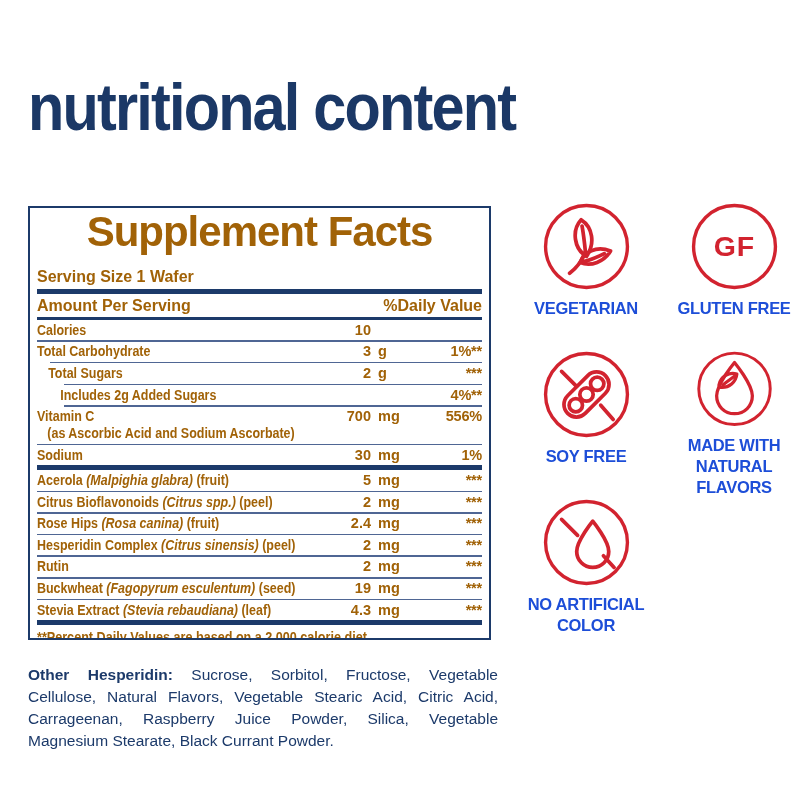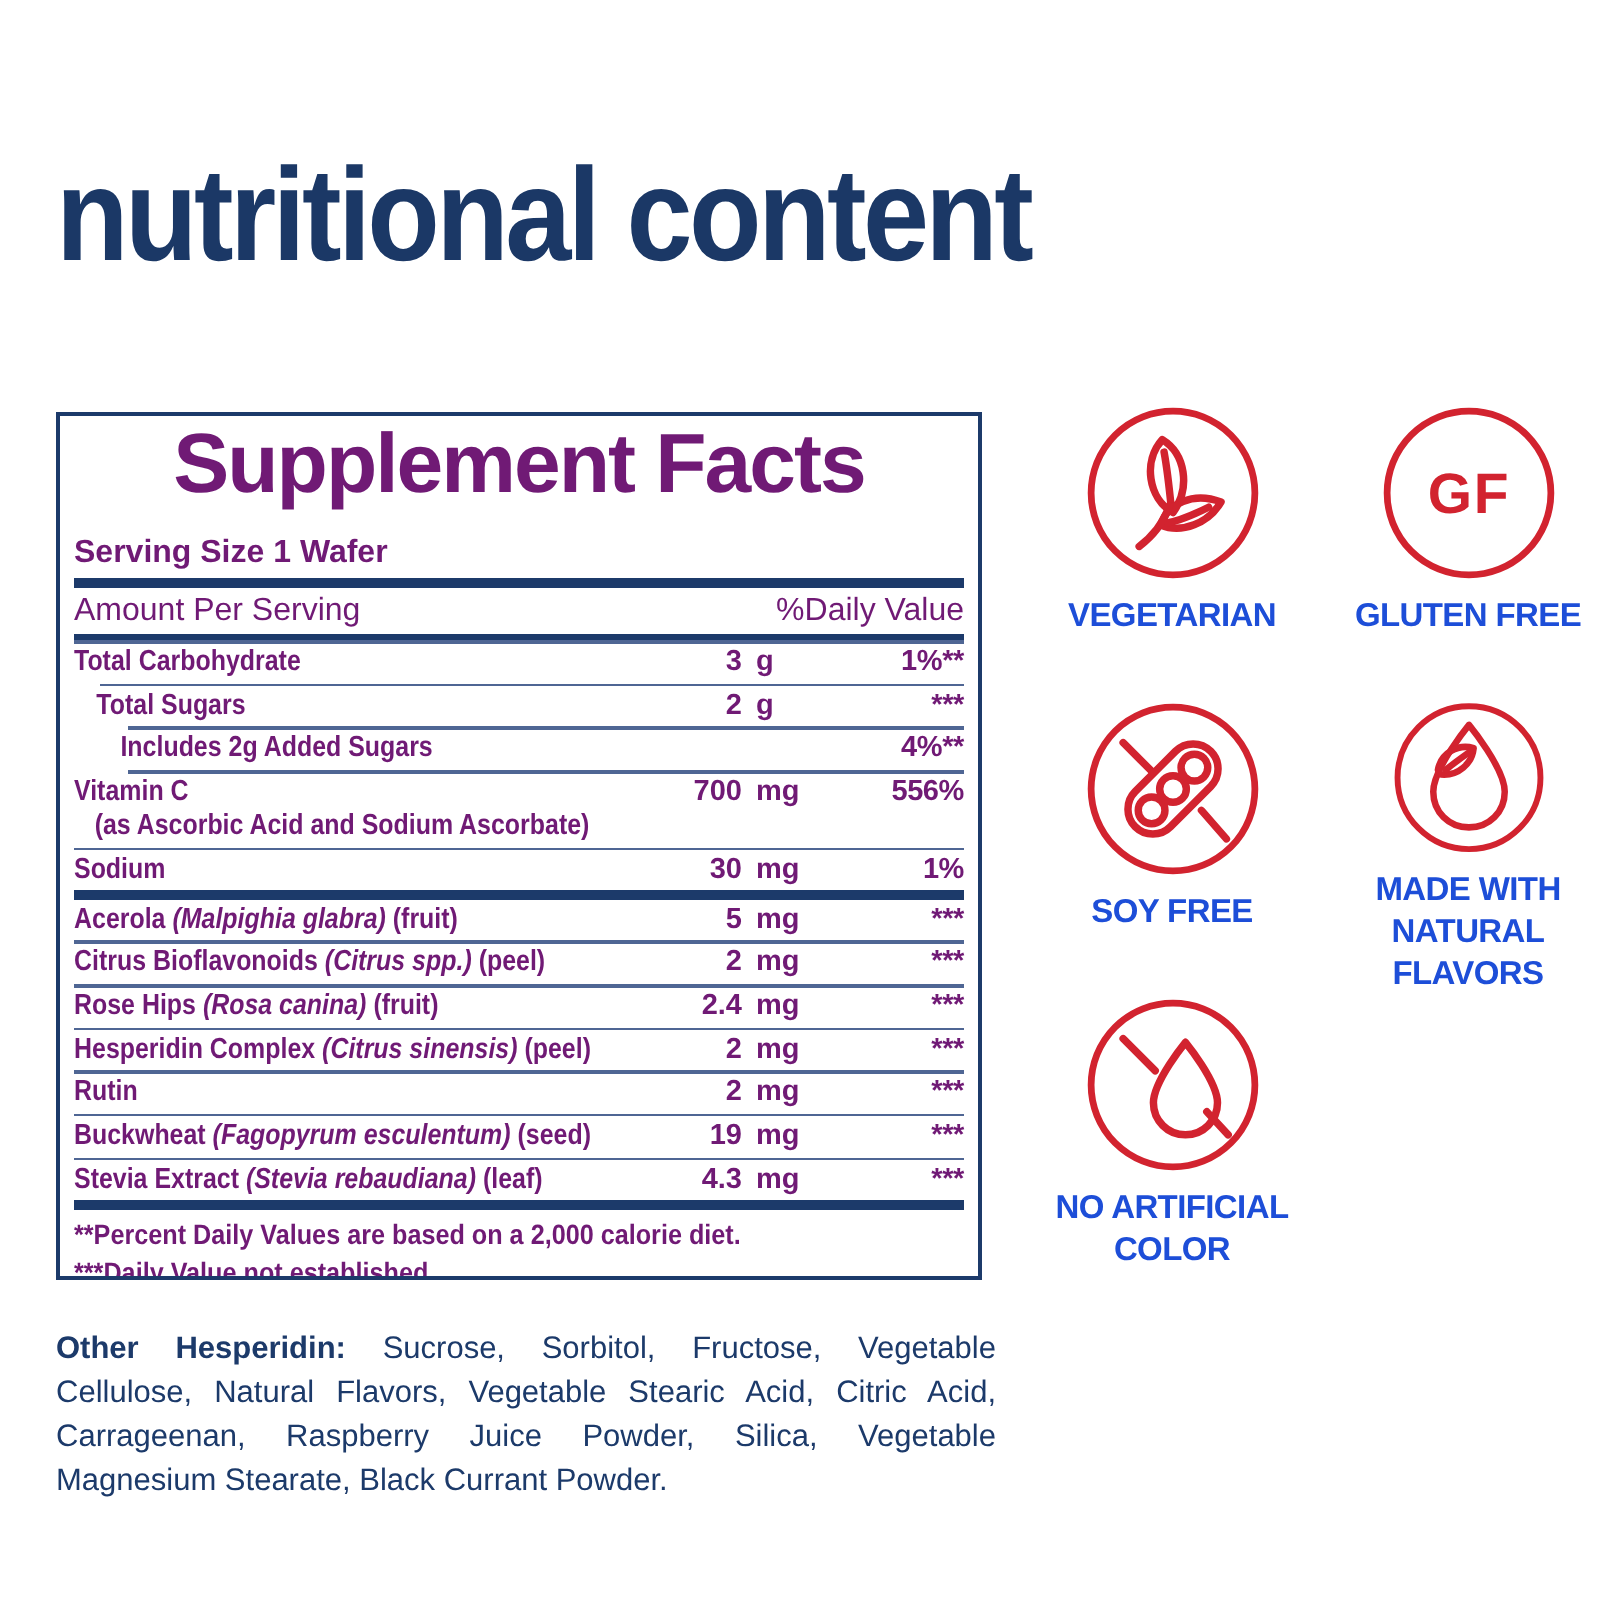--- a/index.html
+++ b/index.html
@@ -11,28 +11,28 @@
   #page-title{
     position:absolute;left:28px;top:74px;
     font-size:66px;font-weight:bold;color:#1b3866;
     letter-spacing:-2px;white-space:nowrap;
     transform:scaleX(.9);transform-origin:left top;line-height:1;
   }
   
   #sf-panel{
     position:absolute;left:28px;top:206px;width:463px;height:434px;
     border:2px solid #1c3a6a;box-sizing:border-box;
-    padding:2px 7px 4px;color:#701a75;overflow:hidden;
+    padding:2px 7px 4px;color:#a16207;overflow:hidden;
   }
   #sf-title{font-size:42px;font-weight:bold;text-align:center;
     letter-spacing:-1px;line-height:1.0;margin:1px 0 2px;}
   #sf-serving{font-size:16px;font-weight:bold;line-height:1.2;margin:14px 0 3px;}
   .bar5{height:5px;background:#1c3a6a;}
   #sf-header{display:flex;justify-content:space-between;
-    font-size:16px;font-weight:normal;padding:3px 0 2px;
+    font-size:16px;font-weight:bold;padding:3px 0 2px;
     border-bottom:3px solid #1c3a6a;text-align:right;}
   .row{display:flex;align-items:flex-start;padding:1.5px 0;
     font-size:14.5px;font-weight:bold;line-height:1.18;}
   .nm{flex:1;min-width:0;white-space:nowrap;
     transform:scaleX(.86);transform-origin:left center;}
   .nm .it{font-style:italic;}
   .nm .line2{padding-left:12px;white-space:nowrap;}
   .ind1{padding-left:13px;}
   .ind2{padding-left:27px;}
   .amt-n{width:48px;text-align:right;}
@@ -64,20 +64,26 @@
 
 <div id="sf-panel">
   <div id="sf-title">Supplement Facts</div>
   <div id="sf-serving">Serving Size 1 Wafer</div>
   <div class="bar5"></div>
   <div id="sf-header">
     <span>Amount Per Serving</span>
     <span>%Daily Value</span>
   </div>
   <div id="sf-rows">
+      <div class="row">
+        <span class="nm"><span>Calories</span></span>
+        <span class="amt-n">10</span>
+        <span class="amt-u"></span>
+        <span class="dv"></span>
+      </div>
       <div class="sep" style="margin-left: 0px;"></div>
       <div class="row">
         <span class="nm"><span>Total Carbohydrate</span></span>
         <span class="amt-n">3</span>
         <span class="amt-u">g</span>
         <span class="dv">1%**</span>
       </div>
       <div class="sep" style="margin-left: 13px;"></div>
       <div class="row">
         <span class="nm ind1"><span>Total Sugars</span></span>

